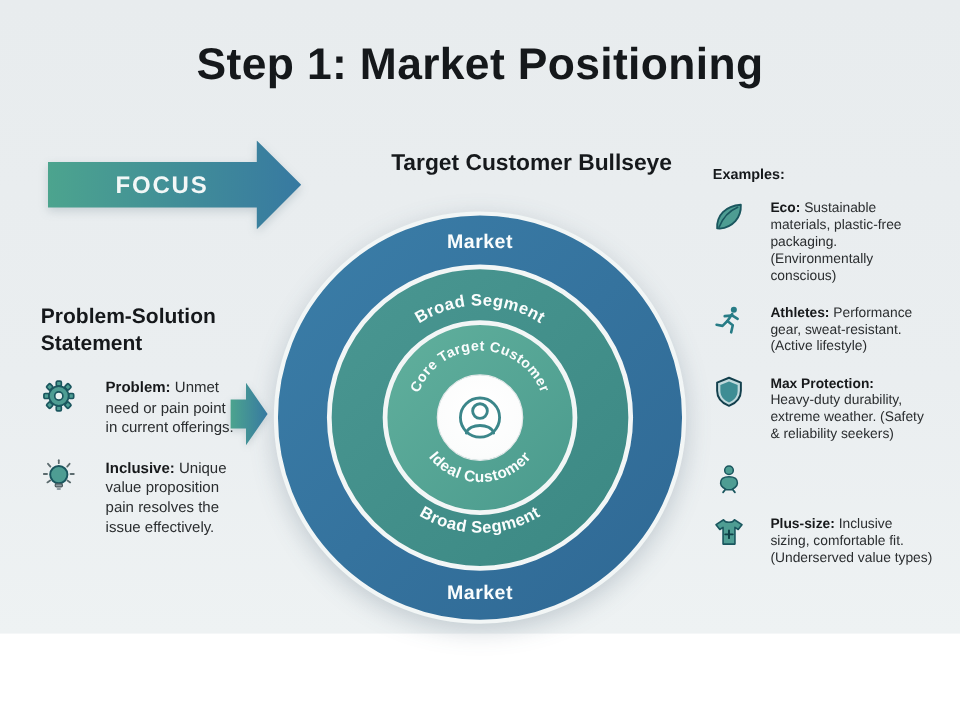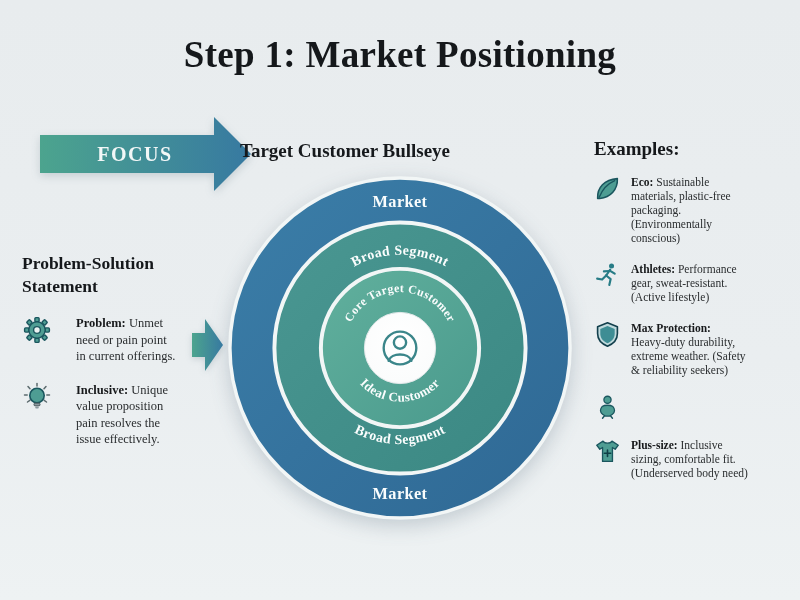--- a/index.html
+++ b/index.html
@@ -1,51 +1,50 @@
 <!DOCTYPE html>
 <html><head>
 <meta charset="utf-8">
 <style>
   * { margin:0; padding:0; box-sizing:border-box; }
   html,body { width:800px; height:600px; overflow:hidden; }
   body { font-family:"Liberation Sans", sans-serif; }
   #canvas {
-    position:relative; width:800px; height:600px;
+    position:relative; width:800px; height:528px;
     background:linear-gradient(180deg,#e8ecee 0%,#eaeef0 60%,#eef2f3 100%);
-    font-family:Liberation Serif, serif;
   }
   .page-title {
     position:absolute; top:33px; left:0; width:100%;
     text-align:center; font-size:37px; font-weight:700;
     letter-spacing:0.3px; color:#15181b;
   }
   
   .focus-svg { position:absolute; left:40px; top:117px; filter:drop-shadow(0 3px 4px rgba(40,70,90,.18)); }
   .focus-label-text { font-size:20px; font-weight:700; letter-spacing:1.5px; fill:#f2f7f7; }
   
   .bullseye-heading {
-    position:absolute; left:240px; top:140px; width:320px;
-    text-align:left; font-size:19px; font-weight:700; color:#16191c;
+    position:absolute; left:240px; top:126px; width:320px;
+    text-align:right; font-size:19px; font-weight:700; color:#16191c;
   }
   .bullseye-svg { position:absolute; left:222px; top:170px; filter:drop-shadow(0 6px 10px rgba(40,70,90,.22)); }
   .ring-label { font-weight:700; fill:#fafdfd; letter-spacing:0.4px; }
   
-  .ps-block { position:absolute; left:22px; top:252px; width:176px; }
+  .ps-block { position:absolute; left:34px; top:252px; width:176px; }
   .ps-heading { font-size:17.5px; font-weight:700; line-height:23px; color:#15181b; white-space:pre-line; }
   .ps-item { display:flex; gap:24px; margin-top:17px; }
   .ps-item .icn { flex:0 0 30px; }
   .item-para { font-size:12.5px; line-height:16.5px; color:#2a2d2f; }
   .lbl { font-weight:700; color:#17191b; }
   .ml { white-space:pre-line; }
   
   .connector-svg { position:absolute; left:192px; top:319px; filter:drop-shadow(0 2px 3px rgba(40,70,90,.18)); }
   
   .ex-block { position:absolute; left:594px; top:138px; width:202px; }
-  .ex-heading { font-size:19px; font-weight:700; color:#15181b; margin-bottom:15px; }
-  .ex-item { display:flex; gap:10px; margin-bottom:17px; }
+  .ex-heading { font-size:12px; font-weight:700; color:#15181b; margin-bottom:15px; }
+  .ex-item { display:flex; gap:21px; margin-bottom:17px; }
   .ex-item .icn { flex:0 0 27px; }
   .ex-item .item-para { font-size:11.5px; line-height:14px; }
 </style>
 </head>
 <body>
 
 <div id="canvas">
 
   <div class="page-title">Step 1: Market Positioning</div>
 
@@ -237,18 +236,18 @@
 
     <div class="ex-item">
       <svg class="icn" width="27" height="27" viewBox="0 0 30 30">
         <path d="M10 3.5 L3 8 L6.5 12.5 L9.5 10.5 V26 H20.5 V10.5 L23.5 12.5 L27 8 L20 3.5 C18.5 6.5 11.5 6.5 10 3.5 Z" fill="#4e9d93" stroke="#1a565e" stroke-width="1.5" stroke-linejoin="round"></path>
         <path d="M15 13.5 V20.5 M11.5 17 H18.5" stroke="#0f3f47" stroke-width="1.8" stroke-linecap="round"></path>
       </svg>
       <div class="item-para">
         <span class="lbl">Plus-size:</span>
         <span class="ml">Inclusive
 sizing, comfortable fit.
-(Underserved body need)</span>
+(Underserved value types)</span>
       </div>
     </div>
   </div>
 
 </div>
 
 </body></html>

